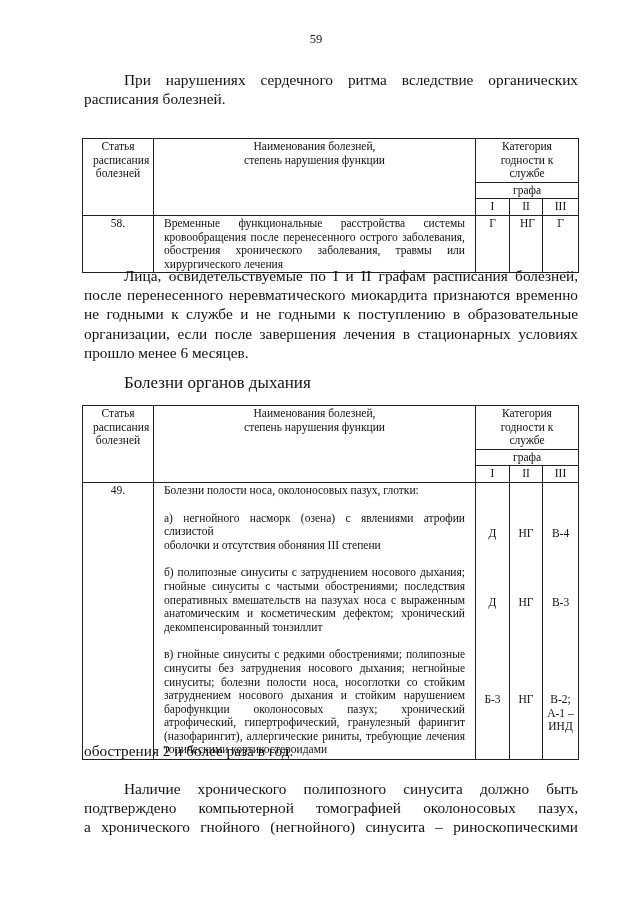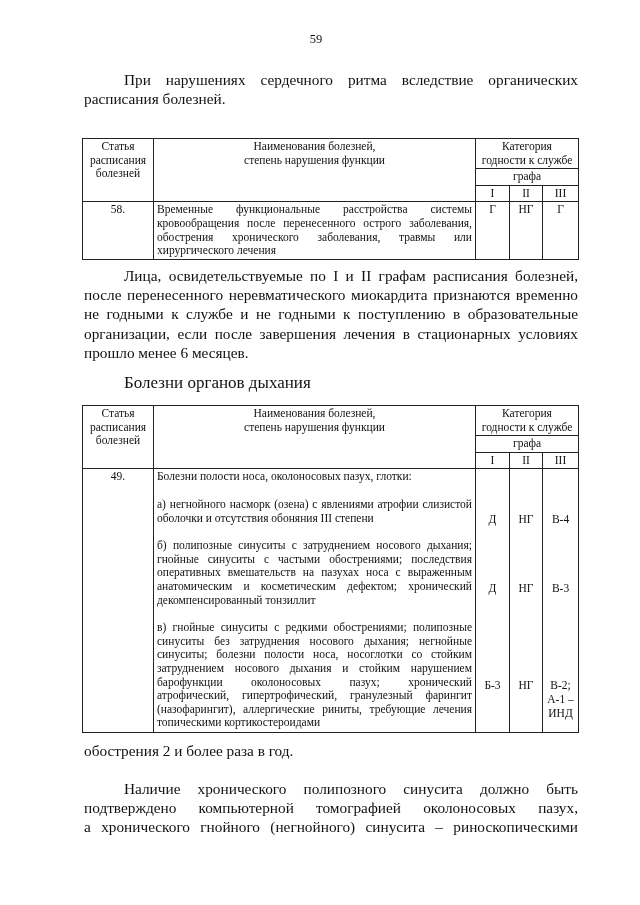--- a/index.html
+++ b/index.html
@@ -7,21 +7,21 @@
          font-family: "Liberation Serif", "DejaVu Serif", serif; color: #111; }
   .page-num { position: absolute; top: 32px; left: 0; width: 632px; text-align: center; font-size: 12.5px; }
   .para { position: absolute; left: 84px; width: 494px; font-size: 15.3px; line-height: 19.2px;
           text-align: justify; text-indent: 40px; margin: 0; }
   .para .ln { display: block; text-align: justify; text-align-last: justify; text-indent: 0; }
   .para .ln.first { text-indent: 40px; }
   .para .ln.last { text-align-last: left; }
   .heading { position: absolute; left: 124px; font-size: 17px; }
   table.sched { position: absolute; left: 82px; width: 496px; border-collapse: collapse;
                 font-size: 11.5px; line-height: 13.6px; table-layout: fixed; }
-  table.sched td { border: 1px solid #222; vertical-align: top; padding: 1px 3px; }
+  table.sched td { border: 1px solid #222; vertical-align: top; padding: 1px 10px; }
   td.c { text-align: center; }
   td.desc { text-align: justify; }
   .desc .ln { display: block; text-align: justify; text-align-last: justify; }
   .desc .ln.last { text-align-last: left; }
 </style>
 </head>
 <body>
 
 <div class="page-num">59</div>
 

